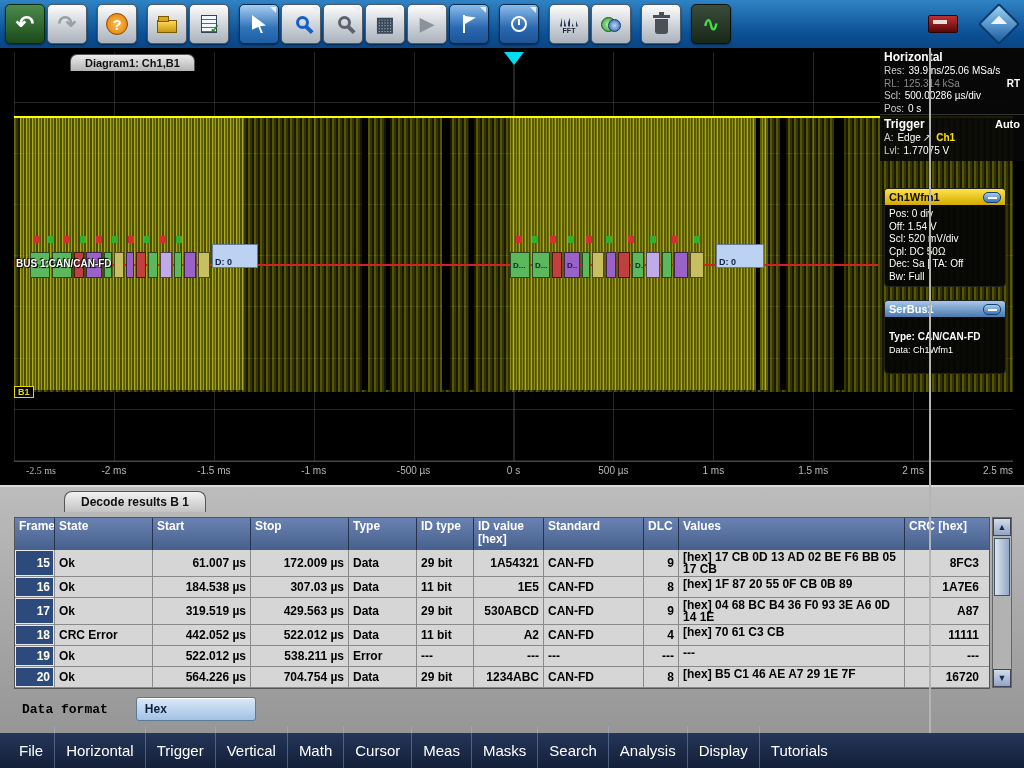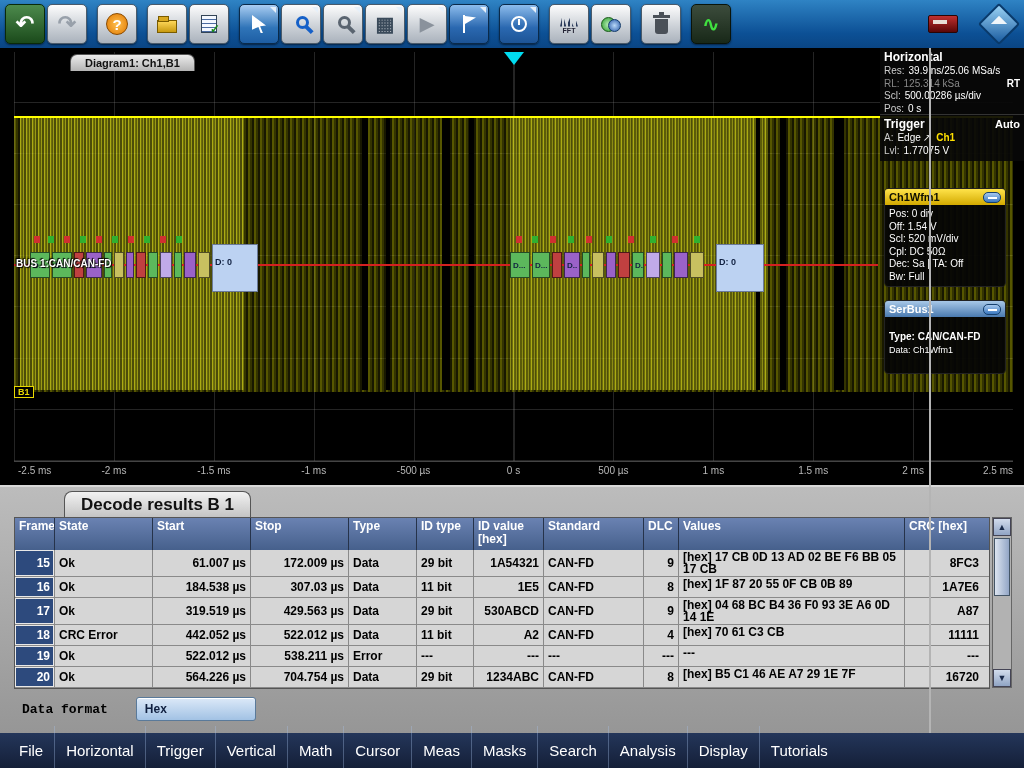--- a/index.html
+++ b/index.html
@@ -70,21 +70,21 @@
     border-top:2px solid #ffff00; }
   .burst { position:absolute; top:66px; height:272px;
     background:repeating-linear-gradient(90deg, rgba(255,255,40,.5) 0 1px, rgba(140,140,20,.45) 1px 3px); }
   .gap { position:absolute; top:66px; height:272px; background:#000; }
   #ref-line { position:absolute; left:0; top:212px; width:864px; height:2px; background:#d42020; }
   #trig-marker { position:absolute; left:490px; top:0; width:0; height:0;
     border-left:10px solid transparent; border-right:10px solid transparent; border-top:13px solid #00dcf0; }
   #decode-layer { position:absolute; left:0; top:192px; width:100%; height:48px; }
   .dbox { position:absolute; top:8px; height:26px; border:1px solid rgba(0,0,0,.6); font-size:8px; font-weight:bold;
     color:#102040; overflow:hidden; line-height:25px; text-align:left; padding-left:2px; }
-  .dbox.big { top:0; height:48px; line-height:34px; font-size:9px; border:1px solid #6a7a9a; }
+  .dbox.big { top:0; height:24px; line-height:34px; font-size:9px; border:1px solid #6a7a9a; }
   .dbox.tickbox { top:-8px; height:7px; border:none; }
   #bus-label { position:absolute; left:2px; top:206px; color:#fff; font-size:10px; font-weight:bold;
     text-shadow:1px 1px 1px #000, -1px -1px 1px #000; }
   #b1-marker { position:absolute; left:0; top:334px; border:1px solid #e8d800; color:#e8d800; font-size:9px;
     font-weight:bold; padding:0 3px; background:#000; }
   #axis-row { position:absolute; left:14px; top:417px; width:999px; height:16px; }
   .tick { position:absolute; top:0; color:#b8b8b8; font-size:10px; white-space:nowrap; }
   #diagram-tab { position:absolute; left:70px; top:6px; padding:2px 14px; font-size:11px; font-weight:bold; color:#111;
     background:linear-gradient(#ececec,#b4b4b4); border:1px solid #555; border-bottom:none; border-radius:7px 7px 0 0; z-index:4; }
 
@@ -112,21 +112,21 @@
   .min-btn { margin-left:auto; width:18px; height:11px; border-radius:5px; background:linear-gradient(#a6c8ee,#3a78c0);
     border:1px solid #16406e; position:relative; cursor:pointer; }
   .min-btn::after { content:""; position:absolute; left:4px; top:4px; width:9px; height:2px; background:#fff; }
   .fbody .boldline { font-weight:bold; }
 
   #splitter { position:absolute; left:929px; top:48px; width:2px; height:685px; background:#b4b4b4; z-index:9; }
 
   
   #results { position:absolute; left:0; top:485px; width:1024px; height:248px;
     background:linear-gradient(#bcbcbc,#969696); border-top:2px solid #d8d8d8; }
-  #results-tab { position:absolute; left:64px; top:4px; padding:3px 16px; font-size:17px; font-weight:bold; color:#111;
+  #results-tab { position:absolute; left:64px; top:4px; padding:3px 16px; font-size:12px; font-weight:bold; color:#111;
     background:linear-gradient(#f2f2f2,#c2c2c2); border:1px solid #555; border-bottom:none; border-radius:8px 8px 0 0; }
   #table { position:absolute; left:14px; top:30px; width:976px; background:#d6d6d6; border:1px solid #555; font-size:12px; }
   #tbl-header { display:flex; background:linear-gradient(#6a82b2,#46608c); color:#fff; font-weight:bold; height:32px; }
   .th { padding:2px 4px; border-right:1px solid #26334a; line-height:13px; overflow:hidden; }
   .trow { display:flex; background:#d6d6d6; color:#000; font-weight:bold; height:21px; border-bottom:1px solid #8a8a8a; }
   .trow.tall { height:27px; }
   .td { padding:1px 4px; border-right:1px solid #8a8a8a; line-height:12px; overflow:hidden; display:flex; align-items:center; }
   .td.right { justify-content:flex-end; text-align:right; }
   .td.wrapcell { display:block; line-height:12px; padding-top:1px; }
   .td.framecell { background:#2d4a7d; color:#fff; justify-content:flex-end; box-shadow:inset 0 0 0 1px #e8e8e8; }
@@ -288,21 +288,21 @@
           <div class="dbox" style="left: 632px; width: 14px; background: rgb(192, 170, 232);"></div>
           <div class="dbox" style="left: 648px; width: 10px; background: rgb(92, 184, 92);"></div>
           <div class="dbox" style="left: 660px; width: 14px; background: rgb(154, 98, 200);"></div>
           <div class="dbox" style="left: 676px; width: 14px; background: rgb(200, 192, 96);"></div>
           <div class="dbox big" style="left: 702px; width: 48px; background: rgb(188, 210, 242);">D: 0</div>
         </div>
       <div id="bus-label">BUS 1:CAN/CAN-FD</div>
       <div id="b1-marker">B1</div>
     </div>
     <div id="axis-row">
-        <span class="tick" style="left: 4px; transform: none;">-2.5 ms</span>
+        <span class="tick" style="left: 12px; transform: none; font-family: Liberation Serif, serif;">-2.5 ms</span>
         <span class="tick" style="left: 99.9px; transform: translateX(-50%);">-2 ms</span>
         <span class="tick" style="left: 199.8px; transform: translateX(-50%);">-1.5 ms</span>
         <span class="tick" style="left: 299.7px; transform: translateX(-50%);">-1 ms</span>
         <span class="tick" style="left: 399.6px; transform: translateX(-50%);">-500 µs</span>
         <span class="tick" style="left: 499.5px; transform: translateX(-50%);">0 s</span>
         <span class="tick" style="left: 599.4px; transform: translateX(-50%); text-align: right;">500 µs</span>
         <span class="tick" style="left: 699.3px; transform: translateX(-50%);">1 ms</span>
         <span class="tick" style="left: 799.2px; transform: translateX(-50%);">1.5 ms</span>
         <span class="tick" style="left: 899.1px; transform: translateX(-50%);">2 ms</span>
         <span class="tick" style="left: 999px; transform: translateX(-100%);">2.5 ms</span>

